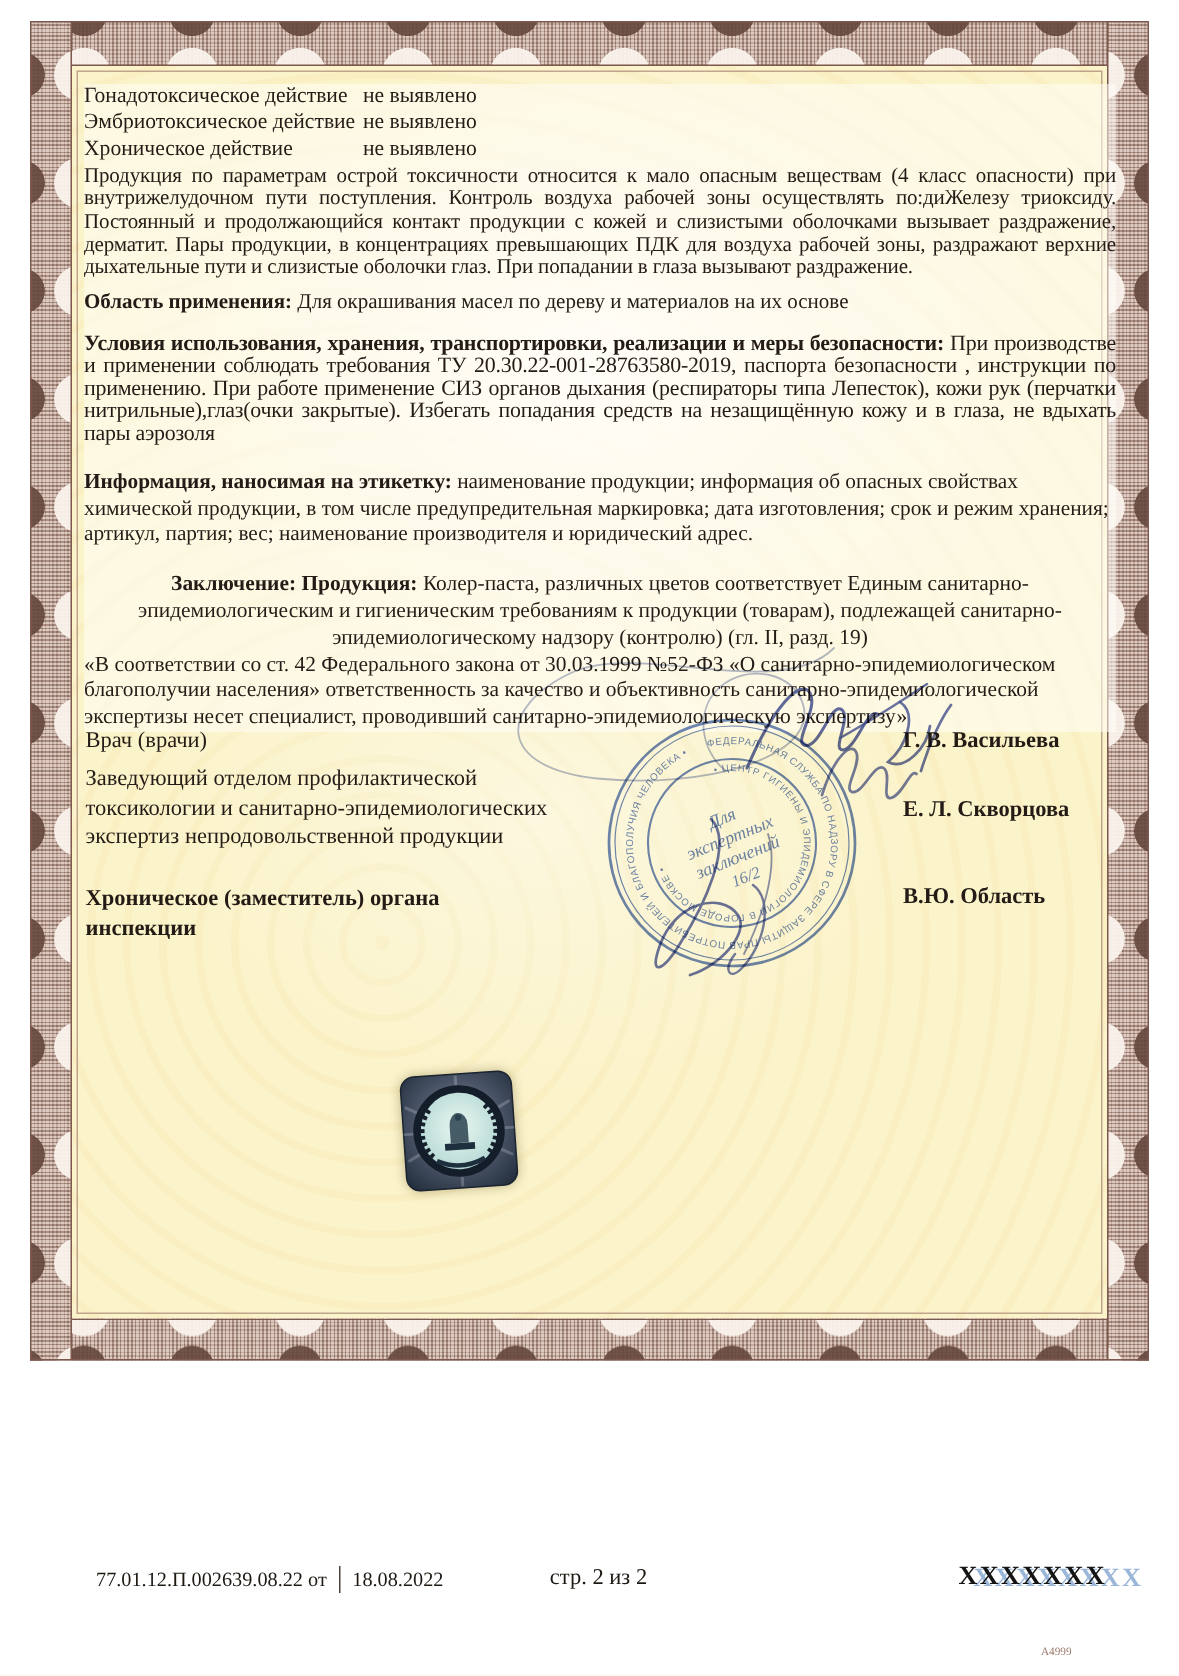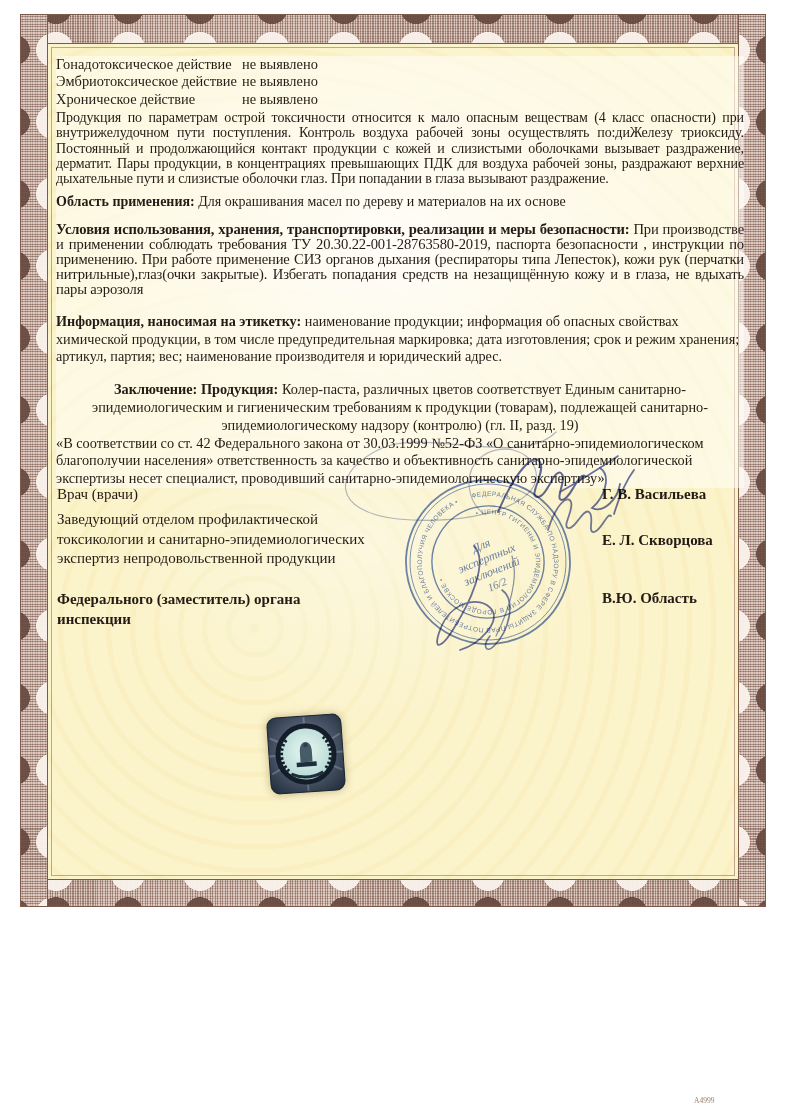--- a/index.html
+++ b/index.html
@@ -147,21 +147,21 @@
       <span>Колер-паста, различных цветов соответствует Единым санитарно-эпидемиологическим и гигиеническим требованиям к продукции (товарам), подлежащей санитарно-эпидемиологическому надзору (контролю) (гл. II, разд. 19)</span>
     </p>
     <p class="p-quote">«В соответствии со ст. 42 Федерального закона от 30.03.1999 №52-ФЗ «О санитарно-эпидемиологическом благополучии населения» ответственность за качество и объективность санитарно-эпидемиологической экспертизы несет специалист, проводивший санитарно-эпидемиологическую экспертизу»</p>
   </div>
 
   <div class="signatures">
     <div class="role1">Врач (врачи)</div>
     <div class="name name1">Г. В. Васильева</div>
     <div class="role2">Заведующий отделом профилактической токсикологии и санитарно-эпидемиологических экспертиз непродовольственной продукции</div>
     <div class="name name2">Е. Л. Скворцова</div>
-    <div class="role3">Федерального (заместитель) органа инспекции</div>
+    <div class="role3">Хроническое (заместитель) органа инспекции</div>
     <div class="name name3">В.Ю. Область</div>
   </div>
 
   <svg class="stamp" viewBox="0 0 180 180">
     <defs>
       <path id="ringO" d="M90,24 a66,66 0 1,1 -0.1,0" fill="none"></path>
       <path id="ringI" d="M90,42 a48,48 0 1,1 -0.1,0" fill="none"></path>
     </defs>
     <g transform="rotate(-14 90 90)" fill="none" stroke="#4d6cb4">
       <circle cx="90" cy="90" r="82" stroke-width="1.8"></circle>
@@ -216,17 +216,30 @@
       <circle cx="40" cy="42" r="28" fill="url(#holoC)" stroke="#141e2a" stroke-width="5"></circle>
       <path d="M22 58 A 23 23 0 0 1 22 26" fill="none" stroke="#15202c" stroke-width="3" stroke-dasharray="2.5 2"></path>
       <path d="M58 26 A 23 23 0 0 1 58 58" fill="none" stroke="#15202c" stroke-width="3" stroke-dasharray="2.5 2"></path>
       <path d="M34 50 V38 a6 8 0 0 1 12 0 V50 Z" fill="#2a4250" opacity="0.85"></path>
       <rect x="30" y="50" width="20" height="4.5" fill="#1d2f3c"></rect>
       <circle cx="40" cy="33" r="2.2" fill="#2a4250"></circle>
       <path d="M24 61 Q40 69 56 61" fill="none" stroke="#1d2f3c" stroke-width="3"></path>
     </g>
   </svg>
 
+  <div class="footer">
+    <div class="doc-id">
+      <span>77.01.12.П.002639.08.22</span>&nbsp;
+      <span>от</span>
+      <span class="doc-sep"></span>
+      <span>18.08.2022</span>
+    </div>
+    <div class="page-num">стр. 2 из 2</div>
+    <div class="blank">
+      <span class="under">XXXXXXXX</span>
+      <span>XXXXXXX</span>
+    </div>
+  </div>
 
   <div class="printnote">ООО «Н.Т.ГРАФ», г. Москва, 2021 г., уровень «В».</div>
   <div class="formcode">А4999</div>
 
 </div>
 
 </body></html>

